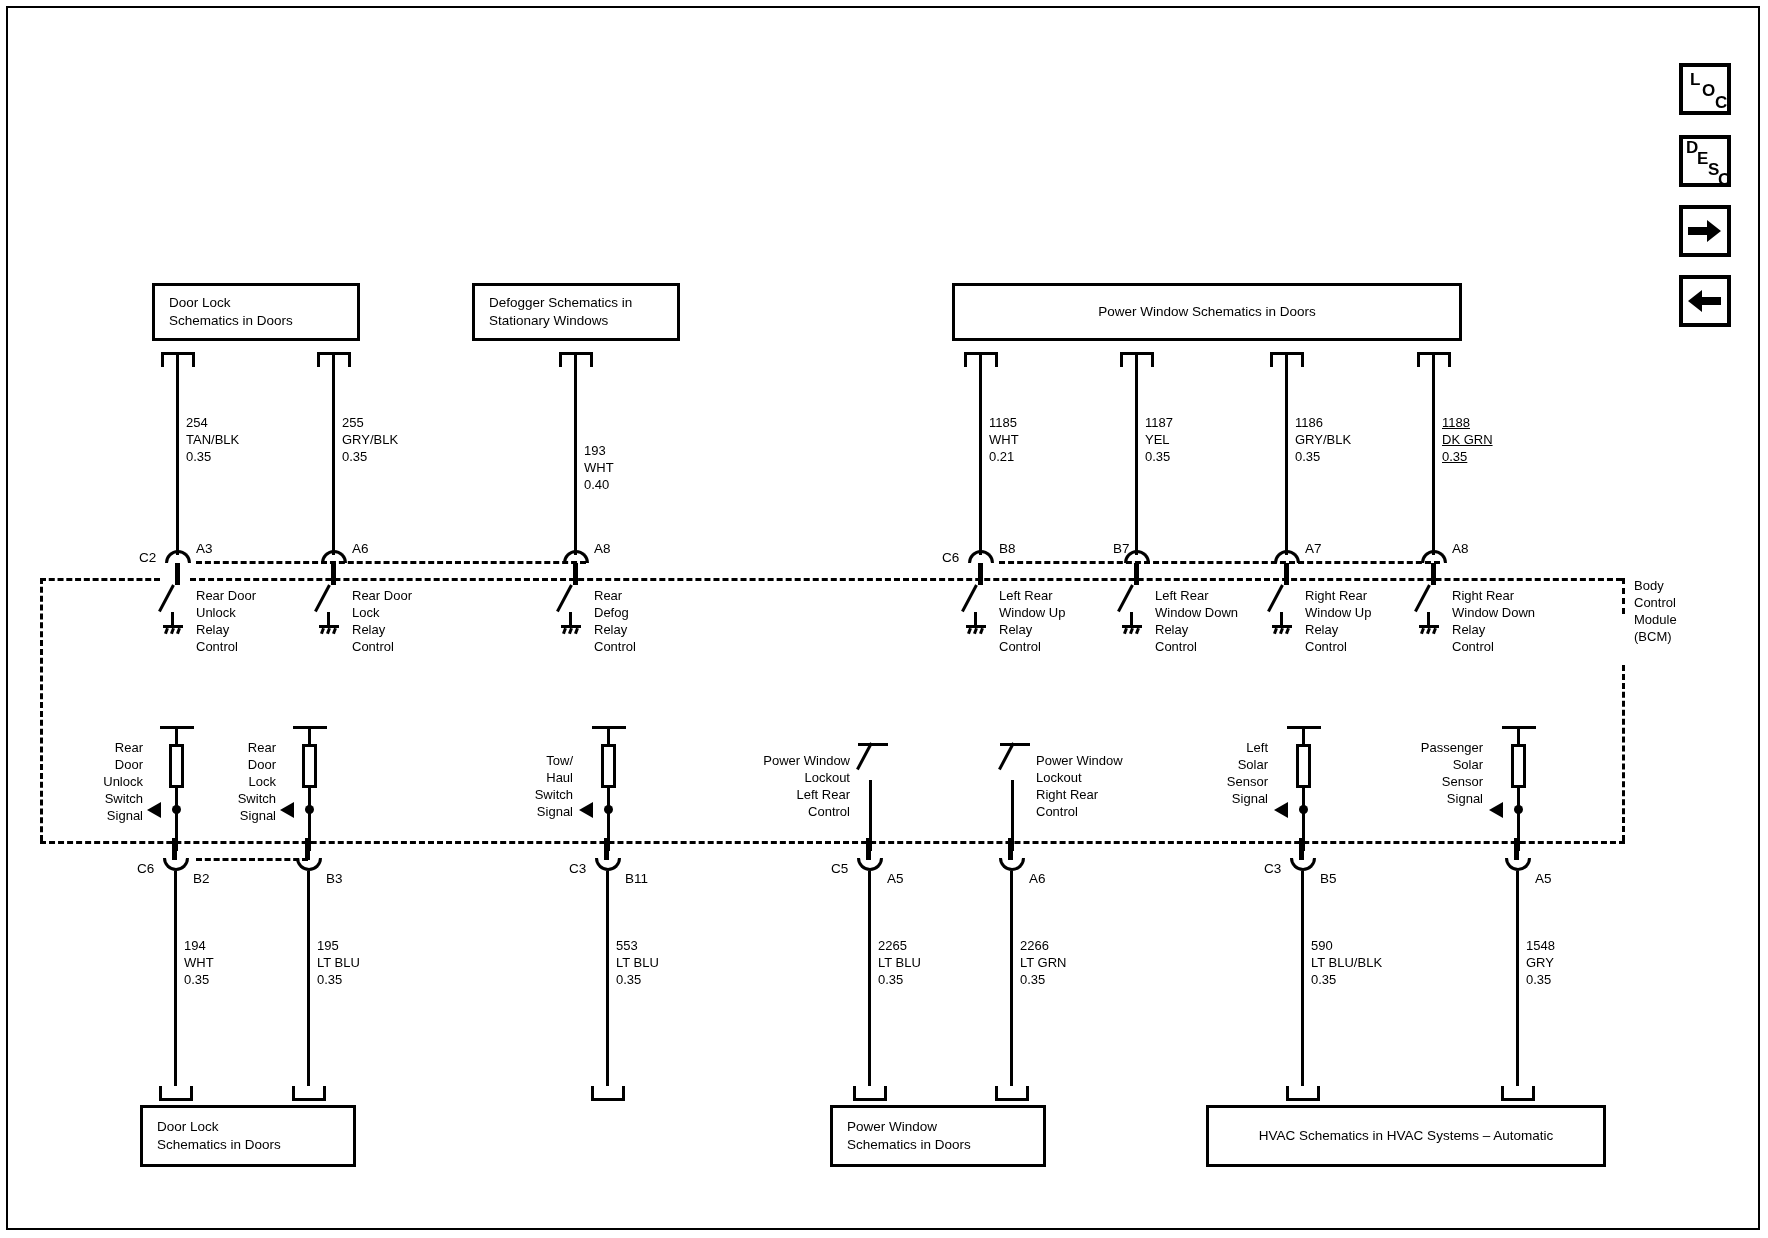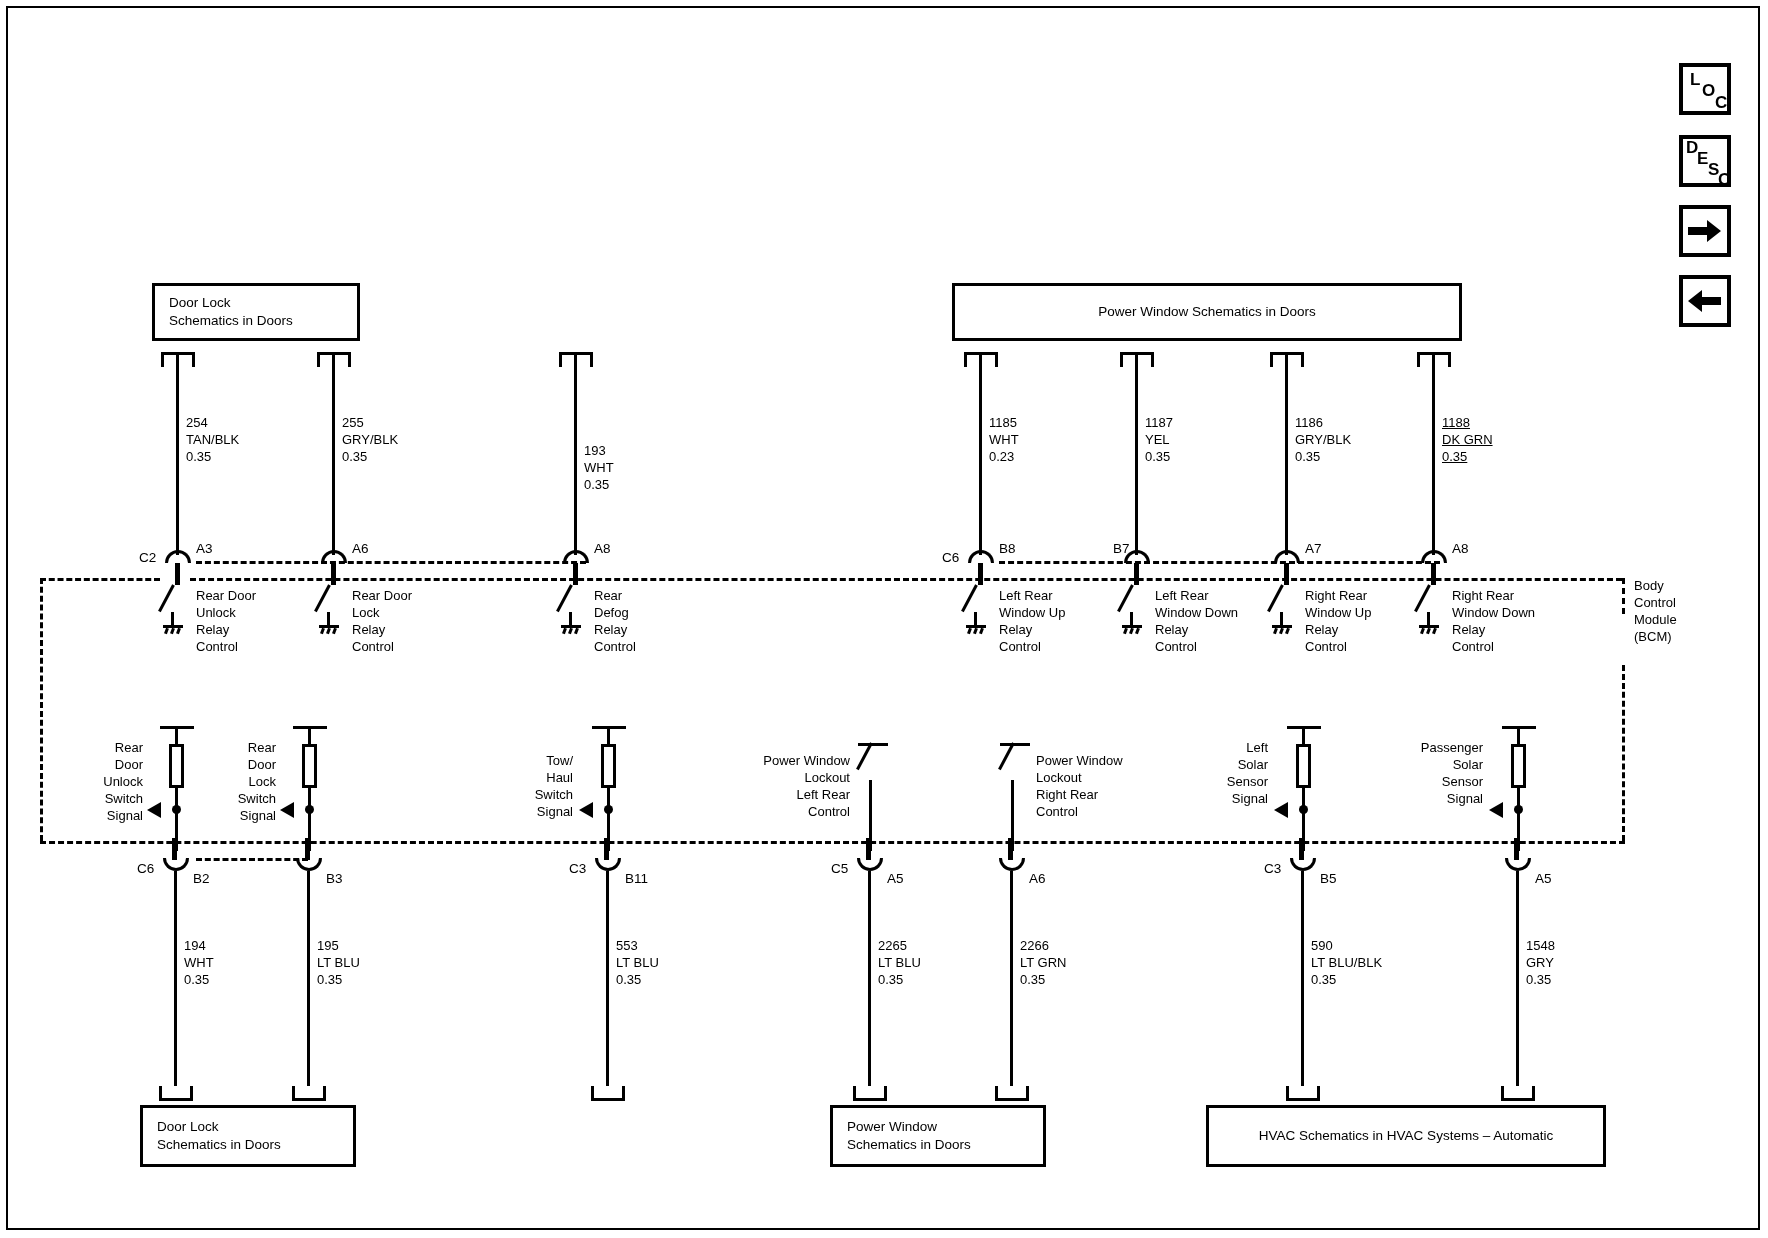--- a/index.html
+++ b/index.html
@@ -106,20 +106,24 @@
       <svg width="34" height="26" viewBox="0 0 34 26">
           <polygon points="33,9 14,9 14,2 0,13 14,24 14,17 33,17" fill="#000"></polygon>
         </svg>
     </div>
   </div>
 
   <div class="refbox" style="left:152px;top:283px;width:208px;height:58px;">
     <div class="txt">Door Lock
 Schematics in Doors</div>
   </div>
+  <div class="refbox" style="left:472px;top:283px;width:208px;height:58px;">
+    <div class="txt">Defogger Schematics in
+Stationary Windows</div>
+  </div>
   <div class="refbox center" style="left:952px;top:283px;width:510px;height:58px;">
     <div class="txt">Power Window Schematics in Doors</div>
   </div>
 
   <div class="staple" style="left:161px;top:352px;">
     <div class="top"></div>
       <div class="lft"></div>
       <div class="rgt"></div>
     </div>
   <div class="staple" style="left:317px;top:352px;">
@@ -162,24 +166,24 @@
   <div class="wire" style="left:1432px;top:355px;height:200px;"></div>
 
   <div class="wlabel" style="left:186px;top:415px;">254
 TAN/BLK
 0.35</div>
   <div class="wlabel" style="left:342px;top:415px;">255
 GRY/BLK
 0.35</div>
   <div class="wlabel" style="left:584px;top:443px;">193
 WHT
-0.35</div>
+0.40</div>
   <div class="wlabel" style="left:989px;top:415px;">1185
 WHT
-0.23</div>
+0.21</div>
   <div class="wlabel" style="left:1145px;top:415px;">1187
 YEL
 0.35</div>
   <div class="wlabel" style="left:1295px;top:415px;">1186
 GRY/BLK
 0.35</div>
   <div class="wlabel" style="left:1442px;top:415px;text-decoration:underline;">1188
 DK GRN
 0.35</div>
 

